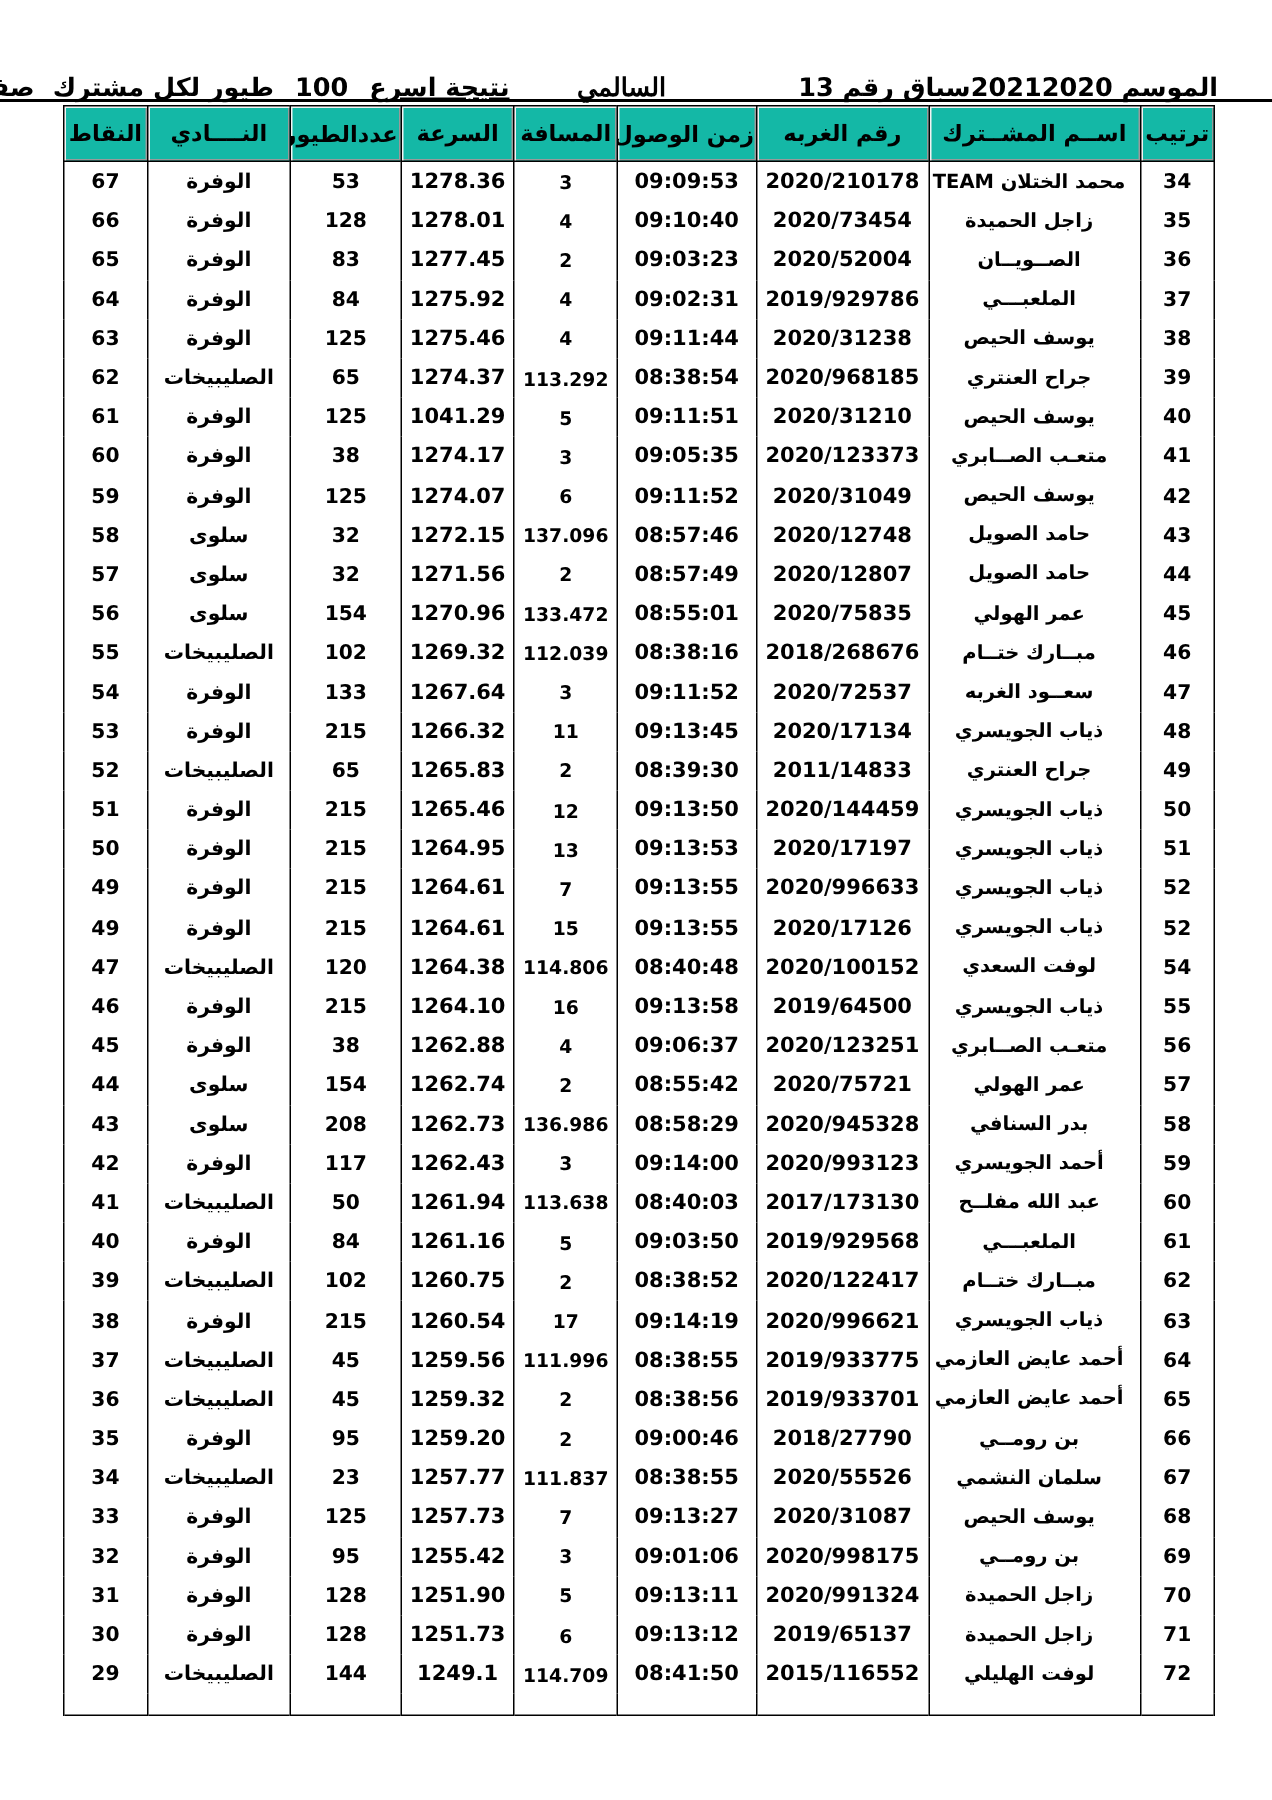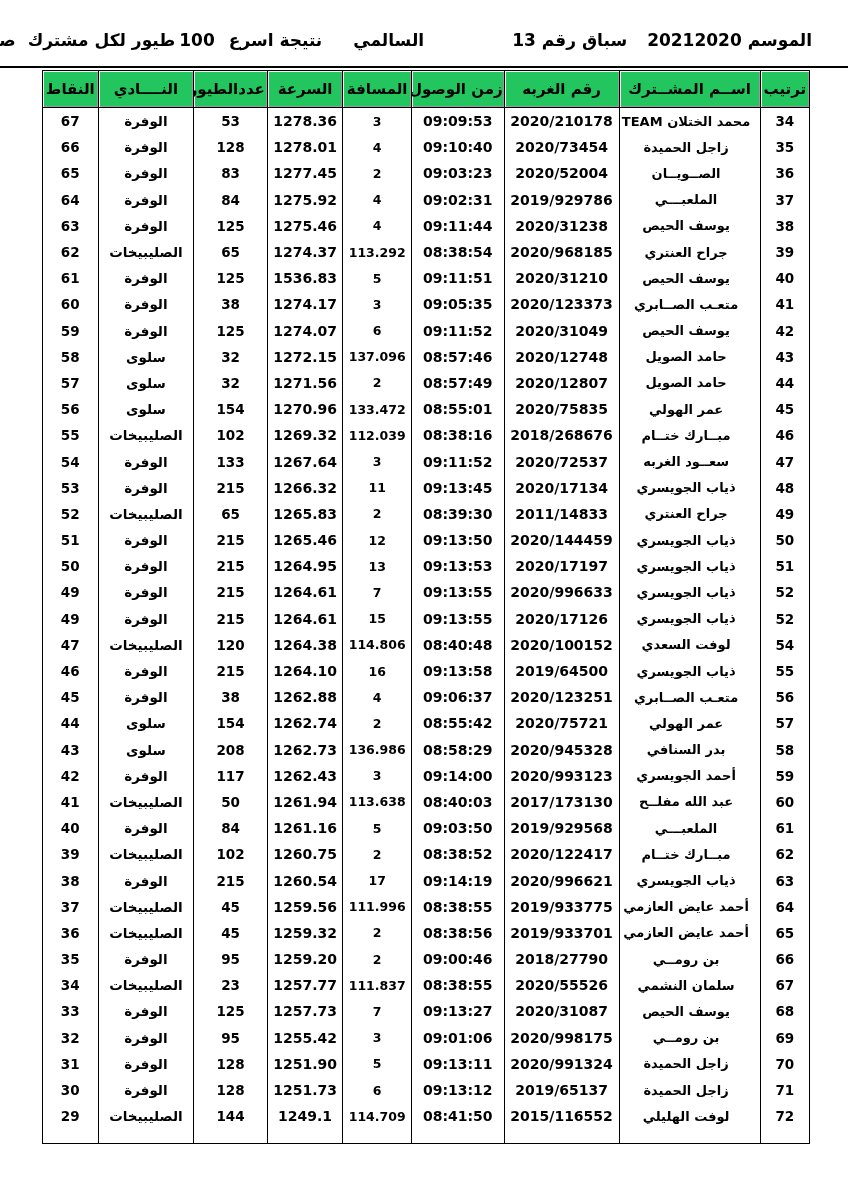--- a/index.html
+++ b/index.html
@@ -10,40 +10,40 @@
   }
   .page{position:absolute;inset:0;direction:rtl;}
 
   
   .title-row{
     position:absolute;top:30px;right:36px;
     display:flex;direction:rtl;align-items:baseline;
     font-size:17px;white-space:nowrap;
   }
   .title-row .seg{display:inline-block;}
-  .seg.season{margin-left:20px;}
-  .seg.race{margin-left:88px;}
-  .seg.location{margin-left:31px;}
-  .seg.result{margin-left:14px;}
-  .seg.count{margin-left:4px;}
+  .seg.season{margin-left:0;}
+  .seg.race{margin-left:88px;margin-top:19px;}
+  .seg.location{margin-left:45px;font-family:Liberation Serif, serif;}
+  .seg.result{margin-left:14px;text-decoration:underline;}
+  .seg.count{margin-left:14px;}
   .seg.birdsper{margin-left:12px;}
   .seg.pagelabel{margin-left:16px;}
 
   .title-rule{
     position:absolute;top:66px;left:0px;width:848px;height:2px;background:#000;
   }
 
   
   table.results{
     position:absolute;top:70px;right:38px;width:768px;
     border-collapse:collapse;direction:rtl;table-layout:fixed;
     border:1px solid #000;
   }
   table.results th{
-    background:#22c55e;border:1px solid #000;
+    background:#14b8a6;border:1px solid #000;
     box-shadow:inset 1px 1px 0 #f2f2f2, inset -1px -1px 0 #9a9a9a;
     height:36px;font-size:15px;text-align:center;padding:0 2px;
     overflow:hidden;white-space:nowrap;
   }
   table.results td{
     border-left:1px solid #000;border-right:1px solid #000;
     border-top:none;border-bottom:none;
     height:26.2px;padding:0 3px;font-size:13.5px;text-align:center;
     overflow:hidden;white-space:nowrap;vertical-align:middle;
   }
@@ -163,21 +163,21 @@
           <td class="col-birds">65</td>
           <td class="col-club">الصليبيخات</td>
           <td class="col-points">62</td>
         </tr>
         <tr>
           <td class="col-rank">40</td>
           <td class="col-name">يوسف الحيص</td>
           <td class="col-ring">2020/31210</td>
           <td class="col-time">09:11:51</td>
           <td class="col-distance">5</td>
-          <td class="col-speed">1536.83</td>
+          <td class="col-speed">1041.29</td>
           <td class="col-birds">125</td>
           <td class="col-club">الوفرة</td>
           <td class="col-points">61</td>
         </tr>
         <tr>
           <td class="col-rank">41</td>
           <td class="col-name">متعـب الصــابري</td>
           <td class="col-ring">2020/123373</td>
           <td class="col-time">09:05:35</td>
           <td class="col-distance">3</td>

